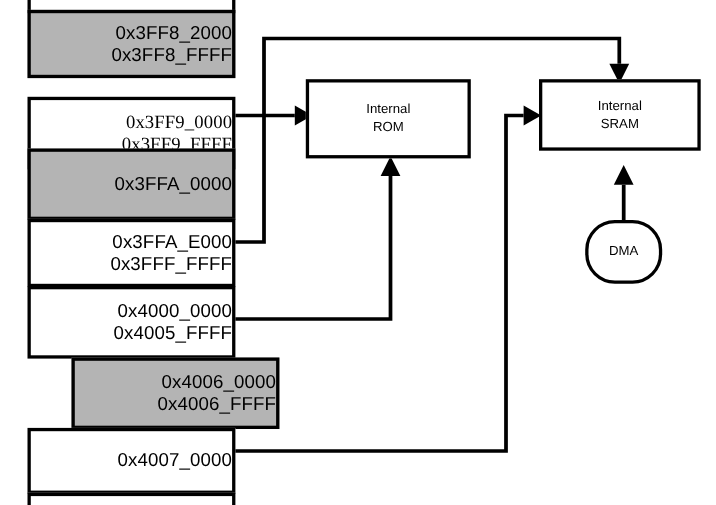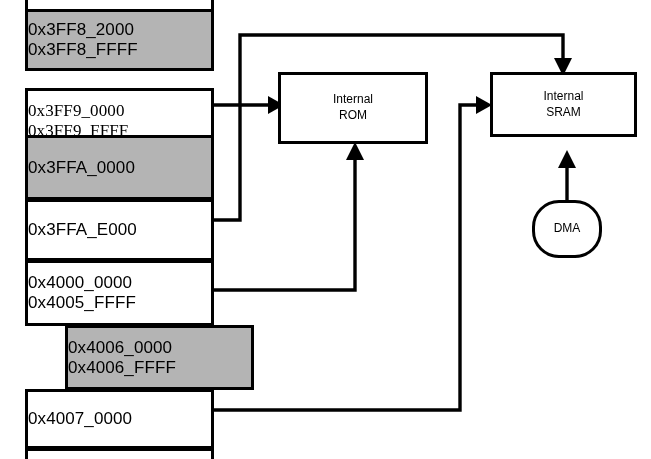--- a/index.html
+++ b/index.html
@@ -20,21 +20,21 @@
   
   .mem-row {
     position: absolute;
     left: 25px;
     width: 189px;
     box-sizing: border-box;
     border: 3px solid #000000;
     background: #ffffff;
     display: flex;
     flex-direction: column;
-    align-items: flex-start;
+    align-items: flex-end;
     justify-content: center;
     line-height: 1.17;
     font-size: 17px;
     color: #000000;
     letter-spacing: 0.1px;
   }
   .mem-row.shaded {
     background: #b4b4b4;
   }
   .mem-row .addr {
@@ -92,20 +92,21 @@
     <span class="addr">0x3FF9_0000</span>
     <span class="addr">0x3FF9_FFFF</span>
   </div>
 
   <div class="mem-row shaded" id="row-3" style="top:135px; height:65px;">
     <span class="addr">0x3FFA_0000</span>
   </div>
 
   <div class="mem-row" id="row-4" style="top:199px; height:62px;">
     <span class="addr">0x3FFA_E000</span>
+    <span class="addr">0x3FFF_FFFF</span>
   </div>
 
   <div class="mem-row" id="row-5" style="top:260px; height:66px;">
     <span class="addr">0x4000_0000</span>
     <span class="addr">0x4005_FFFF</span>
   </div>
 
   <div class="mem-row shaded" id="row-6" style="top:325px; height:65px;margin-left:40px;">
     <span class="addr">0x4006_0000</span>
     <span class="addr">0x4006_FFFF</span>

